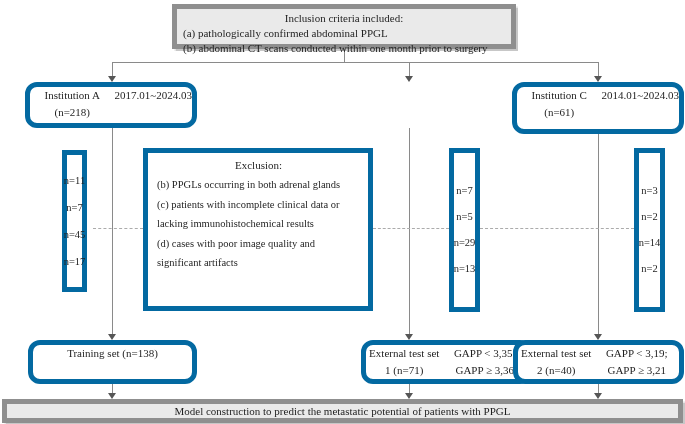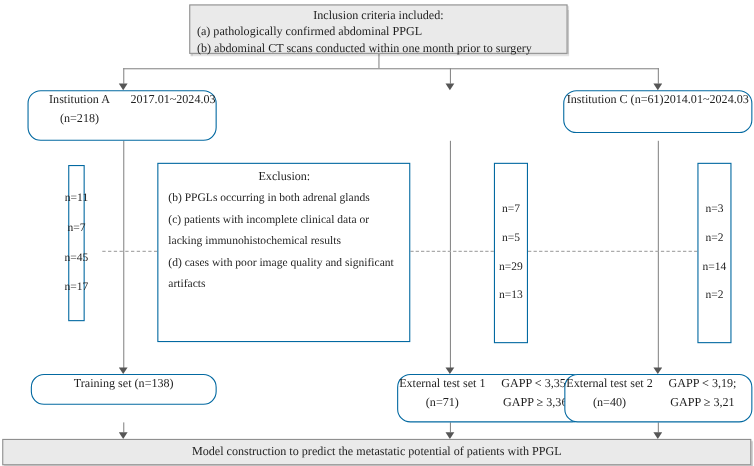--- a/index.html
+++ b/index.html
@@ -3,21 +3,21 @@
 <meta charset="utf-8">
 <style>
   html,body { margin:0; padding:0; background:#fff; }
   #canvas {
     position:relative; width:685px; height:424px; background:#ffffff;
     font-family:"Liberation Serif","DejaVu Serif",serif;
     color:#1f1f1f; overflow:hidden;
   }
   .box {
     position:absolute; box-sizing:border-box;
-    border:1px solid #0369a1; background:#ffffff;
+    border:5px solid #0369a1; background:#ffffff;
     text-align:center;
   }
   .graybox {
     background:#eaeaea; border-color:#8f8f8f;
     box-shadow:1.5px 1.5px 1px rgba(0,0,0,0.22);
   }
   .vline { position:absolute; width:1px; background:#8a8a8a; }
   .hline { position:absolute; height:1px; background:#8a8a8a; }
   .dash  { position:absolute; height:0; border-top:1px dashed #ababab; }
   .arrow {
@@ -75,26 +75,26 @@
   <div class="box graybox incl" style="left:172px; top:4px; width:344px; height:45px;">
     <div class="t">Inclusion criteria included:</div>
     <div class="i">(a) pathologically confirmed abdominal PPGL</div>
     <div class="i">(b) abdominal CT scans conducted within one month prior to surgery</div>
   </div>
 
   <div class="box center2" style="left:25px; top:82px; width:172px; height:46px;">
     <div>Institution A (n=218)</div>
     <div>2017.01~2024.03</div>
   </div>
-  <div class="box center2" style="left:512px; top:82px; width:172px; height:39px;text-align:right;">
+  <div class="box center2" style="left:512px; top:82px; width:172px; height:52px;">
     <div>Institution C (n=61)</div>
     <div>2014.01~2024.03</div>
   </div>
 
-  <div class="box nbox" style="left:62px; top:150px; width:15px; height:142px;">
+  <div class="box nbox" style="left:62px; top:150px; width:25px; height:142px;">
     <div>n=11</div>
     <div>n=7</div>
     <div>n=45</div>
     <div>n=17</div>
   </div>
   <div class="box nbox tall" style="left:449px; top:148px; width:31px; height:164px;">
     <div>n=7</div>
     <div>n=5</div>
     <div>n=29</div>
     <div>n=13</div>
@@ -106,21 +106,21 @@
     <div>n=2</div>
   </div>
 
   <div class="box excl" style="left:143px; top:148px; width:230px; height:163px;">
     <div class="t">Exclusion:</div>
     <div class="i">(b) PPGLs occurring in both adrenal glands</div>
     <div class="i">(c) patients with incomplete clinical data or lacking immunohistochemical results</div>
     <div class="i">(d) cases with poor image quality and significant artifacts</div>
   </div>
 
-  <div class="box center2" style="left:28px; top:340px; width:169px; height:28px;">
+  <div class="box center2" style="left:28px; top:340px; width:169px; height:44px;">
     <div>Training set (n=138)</div>
   </div>
   <div class="box center2" style="left:325px; top:340px; width:171px; height:44px;margin-left:36px;">
     <div>External test set 1 (n=71)</div>
     <div>GAPP &lt; 3,35; GAPP ≥ 3,36</div>
   </div>
   <div class="box center2" style="left:513px; top:340px; width:171px; height:44px;">
     <div>External test set 2 (n=40)</div>
     <div>GAPP &lt; 3,19; GAPP ≥ 3,21</div>
   </div>

